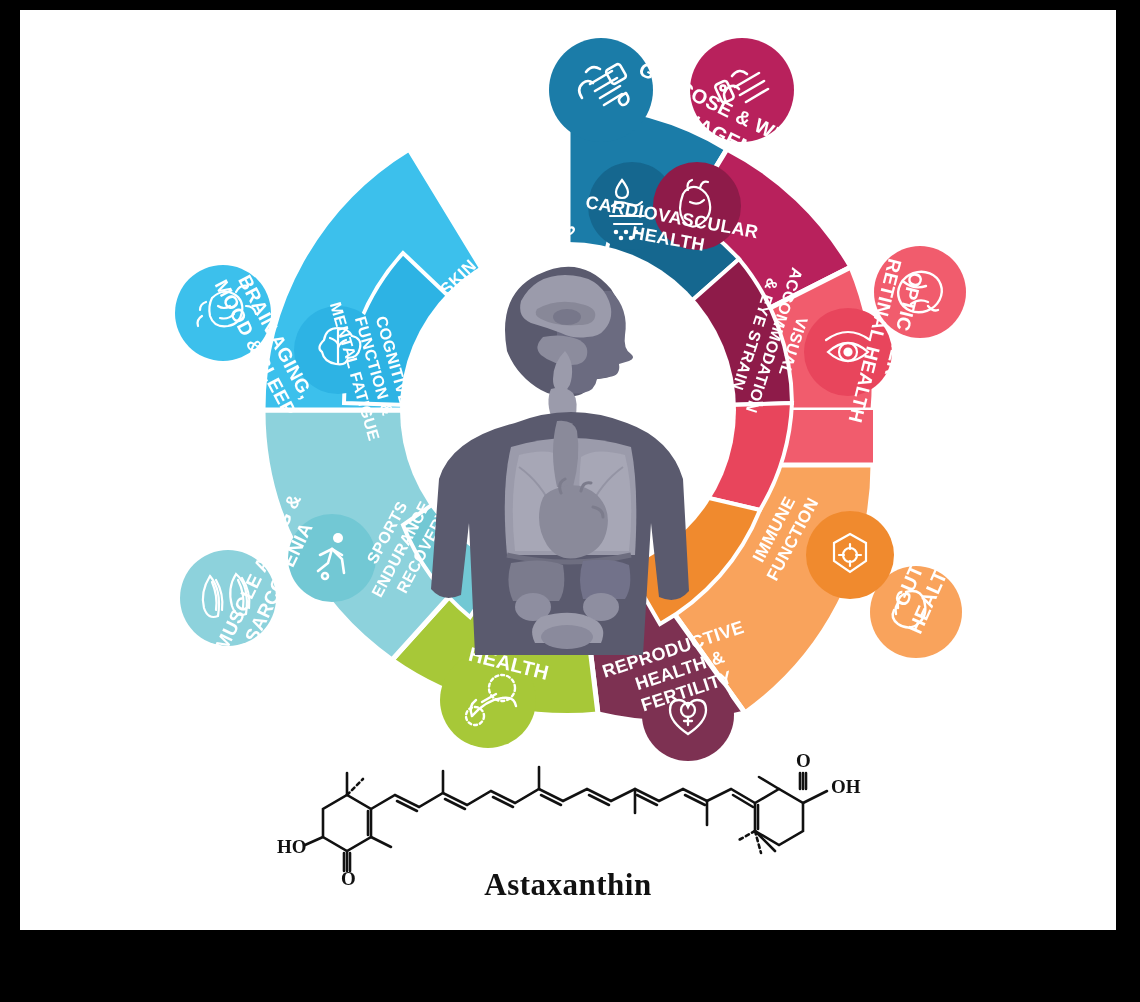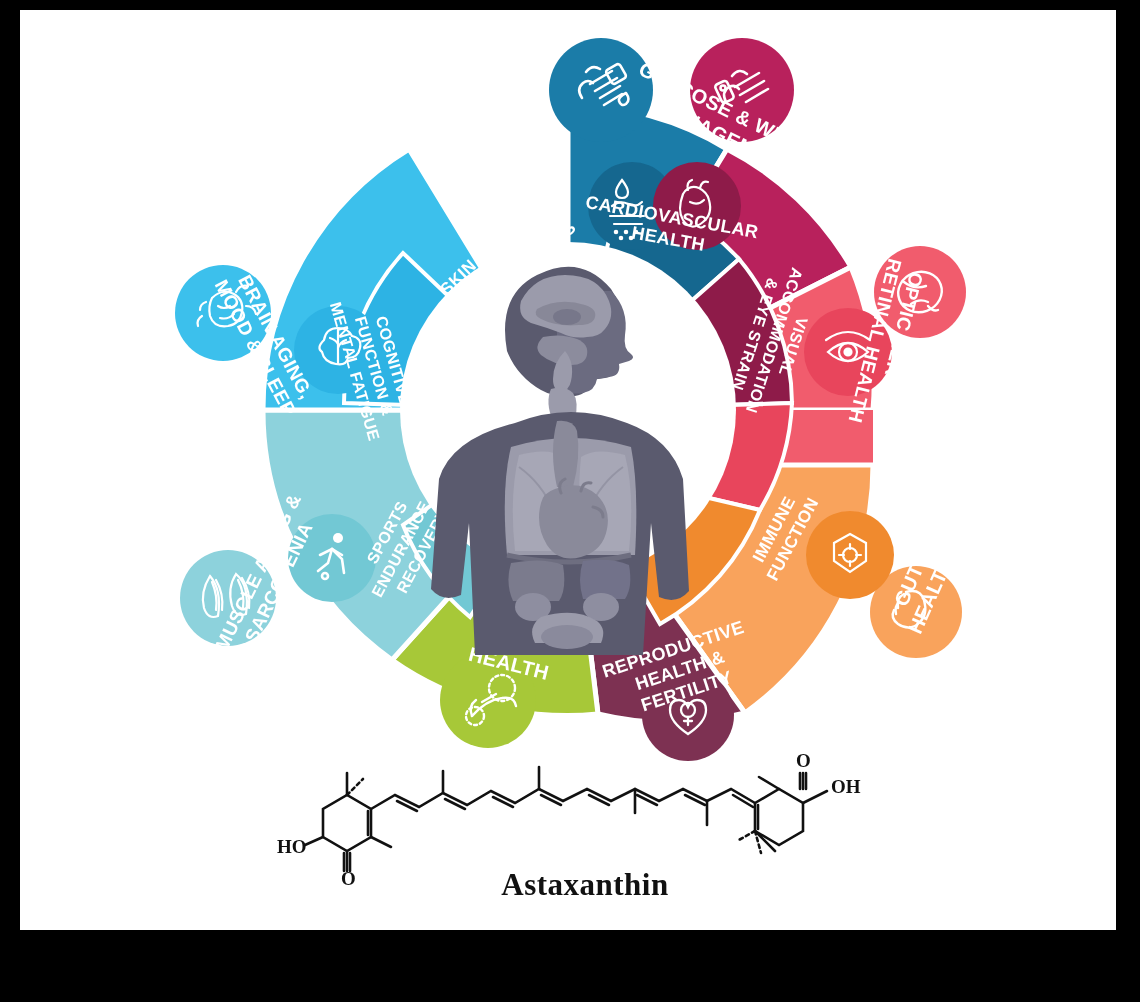--- a/index.html
+++ b/index.html
@@ -54,21 +54,21 @@
     left: 0;
     top: 735px;
     width: 1096px;
     height: 185px;
   }
 
   #chem-svg { position: absolute; left: 255px; top: 0px; }
 
   #molecule-title {
     position: absolute;
-    left: 17px;
+    left: 0;
     top: 122px;
     width: 1096px;
     text-align: center;
     font-family: "Liberation Serif", serif;
     font-weight: bold;
     font-size: 31px;
     color: #111111;
     letter-spacing: 0.5px;
   }
 

